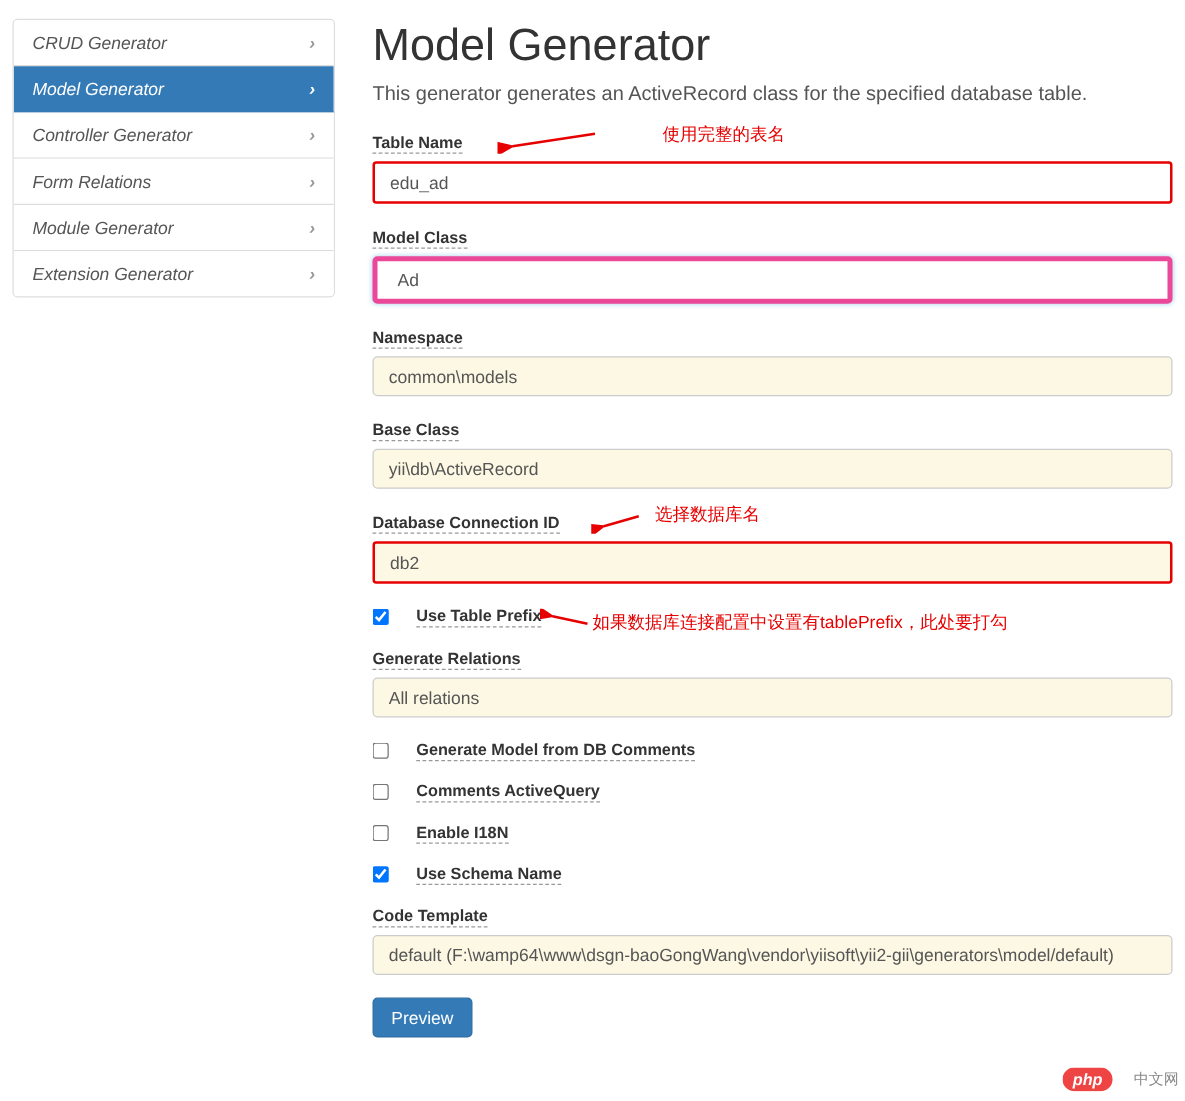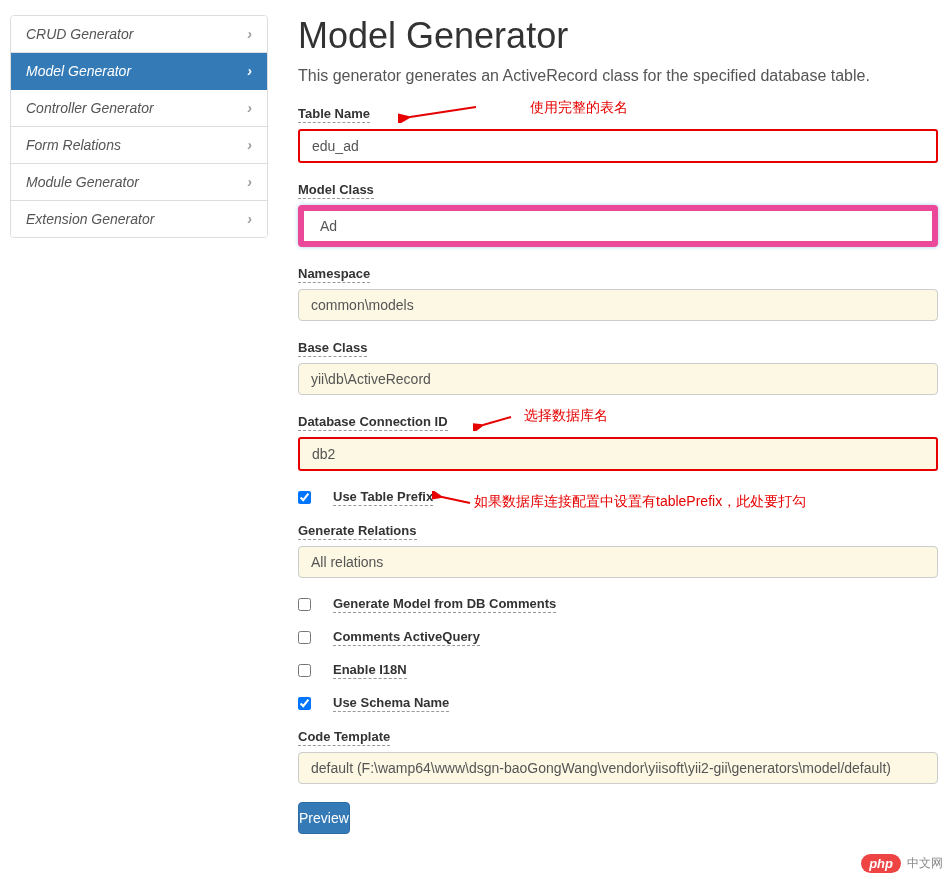--- a/index.html
+++ b/index.html
@@ -15,26 +15,26 @@
 .main { flex: 1; min-width: 0; }
 h1 { font-size: 36px; font-weight: 500; margin-bottom: 10px; color: #333; }
 .lead { color: #555; margin-bottom: 20px; font-size: 16px; }
 .form-group { margin-bottom: 18px; position: relative; }
 .control-label { font-weight: bold; font-size: 13px; color: #333; display: inline-block; margin-bottom: 6px; border-bottom: 1px dashed #999; padding-bottom: 1px; }
 .form-control { width: 100%; padding: 7px 12px; font-size: 14px; border: 1px solid #ccc; border-radius: 4px; background: #fff; color: #555; }
 .form-control.sticky { background: #fcf8e3; }
 .checkbox-row { display: flex; align-items: center; gap: 22px; margin-bottom: 16px; }
 .checkbox-row input[type=checkbox] { margin: 0; }
 .checkbox-row label { font-weight: bold; font-size: 13px; border-bottom: 1px dashed #999; padding-bottom: 1px; cursor: default; }
-.btn-primary { background: #337ab7; color: #fff; border: 1px solid #2e6da4; padding: 7px 0; font-size: 14px; border-radius: 4px; cursor: pointer; }
+.btn-primary { background: #337ab7; color: #fff; border: 1px solid #2e6da4; padding: 7px 14px; font-size: 14px; border-radius: 4px; cursor: pointer; }
 .highlight-red { border: 2px solid #e60000; border-radius: 3px; }
-.highlight-blue { border: 6px solid #ec4899; box-shadow: 0 0 4px rgba(111,179,224,0.6); padding-left: 16px; }
+.highlight-blue { border: 4px solid #ec4899; box-shadow: 0 0 4px rgba(111,179,224,0.6); padding-left: 16px; }
 .annot { position: absolute; color: #e60000; font-size: 14px; font-family: SimSun, sans-serif; white-space: nowrap; pointer-events: none; }
 .arrow { position: absolute; pointer-events: none; }
-.watermark { position: fixed; right: 5px; bottom: 8px; display: flex; align-items: center; gap: 6px; font-size: 12px; color: #888; }
+.watermark { position: fixed; right: 5px; bottom: 8px; display: flex; align-items: center; gap: 17px; font-size: 12px; color: #888; }
 .watermark .php-badge { background: #ef4444; color: #fff; font-weight: bold; font-style: italic; padding: 2px 8px; border-radius: 10px; font-size: 13px; }
 </style>
 </head>
 <body>
 
 <div class="container">
   <div class="sidebar">
     <div class="list-group">
       <div class="list-group-item">
         <span>CRUD Generator</span>

